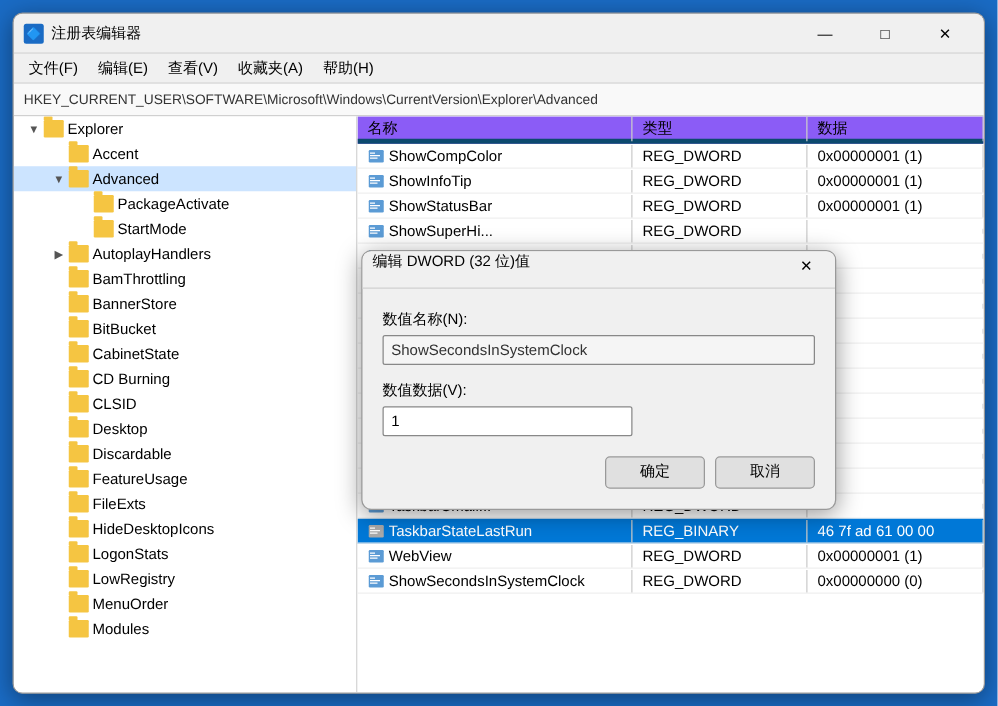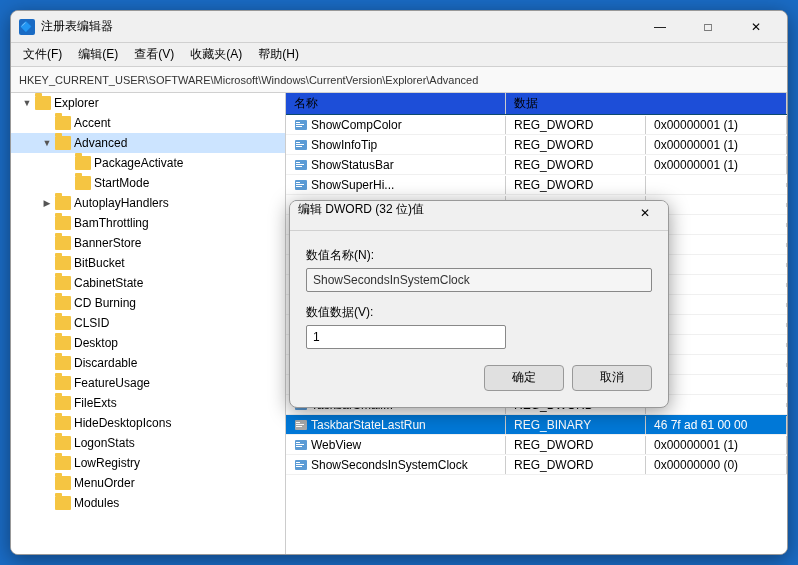--- a/index.html
+++ b/index.html
@@ -165,22 +165,22 @@
     
     .data-panel {
       flex: 1;
       background: #fff;
       overflow-y: auto;
       font-size: 12px;
     }
     
     .data-header {
       display: flex;
-      background: #1d4ed8;
-      border-bottom: 1px solid #0c4a6e;
+      background: #8b5cf6;
+      border-bottom: 4px solid #0c4a6e;
       height: 22px;
       align-items: center;
       position: sticky;
       top: 0;
     }
     
     .data-col {
       padding: 2px 8px;
       font-size: 12px;
       color: #000;
@@ -508,20 +508,21 @@
           <span class="tree-arrow" style="visibility:hidden;">▶</span>
           <span class="tree-folder-icon"></span>
           <span class="tree-label">Modules</span>
         </div>
 
       </div>
 
       <div class="data-panel">
         <div class="data-header">
           <div class="data-col col-name">名称</div>
+          <div class="data-col col-type">类型</div>
           <div class="data-col col-data">数据</div>
         </div>
 
         <div class="data-row">
           <div class="data-col col-name" style="display:flex;align-items:center;">
             <svg width="14" height="14" style="margin-right:3px;flex-shrink:0;" viewBox="0 0 14 14">
                 <rect x="1" y="2" width="12" height="10" fill="#5b9bd5" rx="1"></rect>
                 <rect x="2" y="4" width="4" height="1" fill="#fff"></rect>
                 <rect x="2" y="6" width="8" height="1" fill="#fff"></rect>
                 <rect x="2" y="8" width="6" height="1" fill="#fff"></rect>

